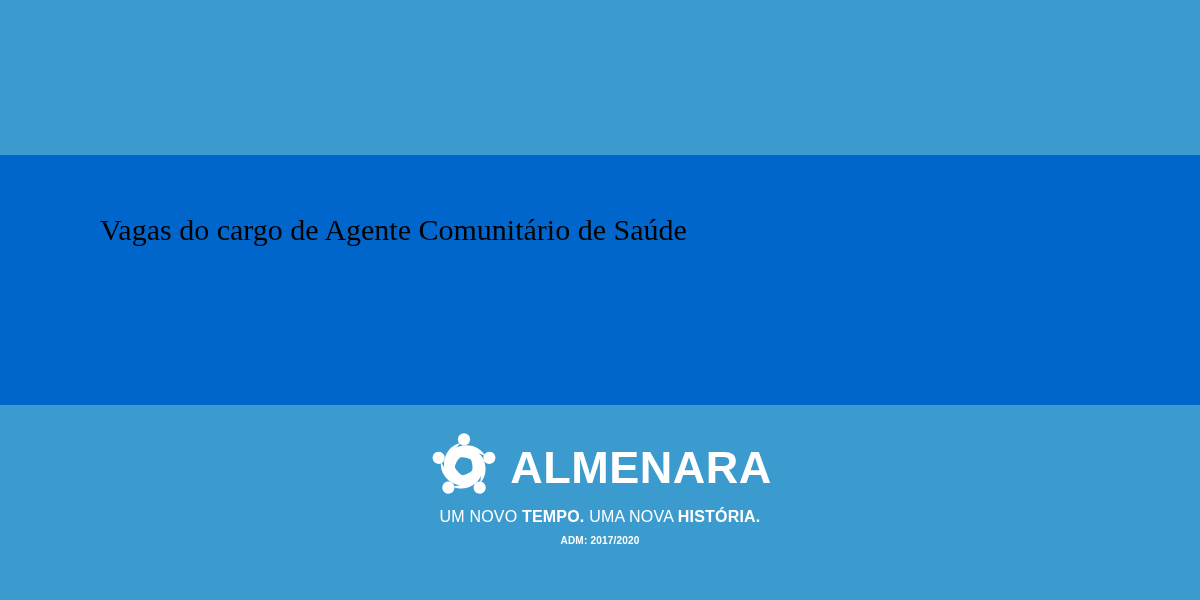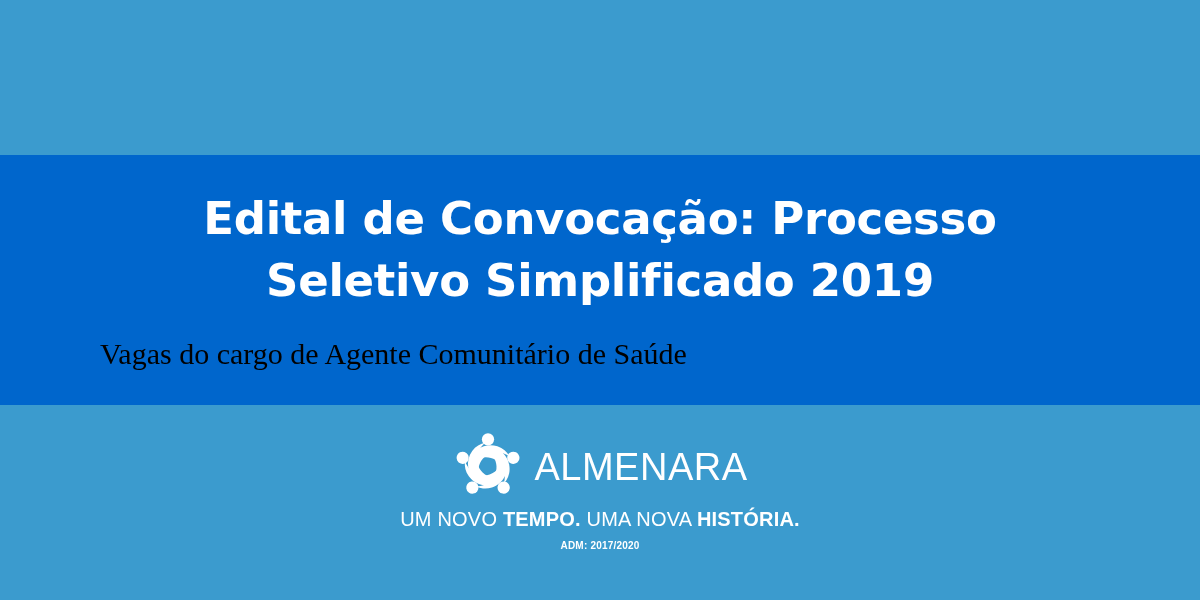--- a/index.html
+++ b/index.html
@@ -114,30 +114,30 @@
     color: #ffffff;
     font-family: "Liberation Sans", sans-serif;
     font-weight: bold;
     font-size: 23px;
     letter-spacing: 0.6px;
   }
 
   .logo-line2 {
     color: #ffffff;
     font-family: "Liberation Sans", sans-serif;
-    font-weight: normal;
-    font-size: 38px;
+    font-weight: bold;
+    font-size: 45px;
     letter-spacing: 0.5px;
     margin-top: 2px;
   }
 
   .logo-tagline {
     color: #ffffff;
     font-family: "Liberation Sans", sans-serif;
-    font-size: 20px;
+    font-size: 16px;
     letter-spacing: 0.2px;
     margin-top: 6px;
     white-space: nowrap;
   }
   .logo-tagline b { font-weight: bold; }
 
   .logo-adm {
     color: #ffffff;
     font-family: "Liberation Sans", sans-serif;
     font-weight: bold;
@@ -147,24 +147,20 @@
   }
 </style>
 </head>
 <body>
 
 <div class="banner">
 
   <div class="band-top"></div>
 
   <div class="band-mid">
-    <h1 class="headline">
-      <span>Edital de Convocação: Processo</span><br>
-      <span>Seletivo Simplificado 2019</span>
-    </h1>
     <p class="subhead">Vagas do cargo de Agente Comunitário de Saúde</p>
   </div>
 
   <div class="band-bottom"></div>
 
   <div class="logo-block">
     <div class="logo-row">
 
       <svg class="logo-mark" viewBox="0 0 100 100" aria-hidden="true">
         <g fill="#ffffff">

